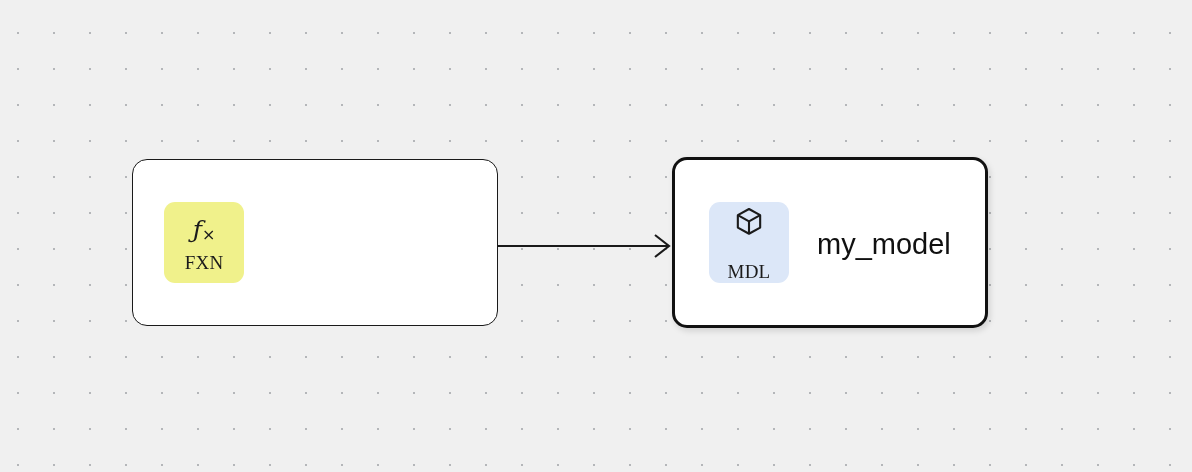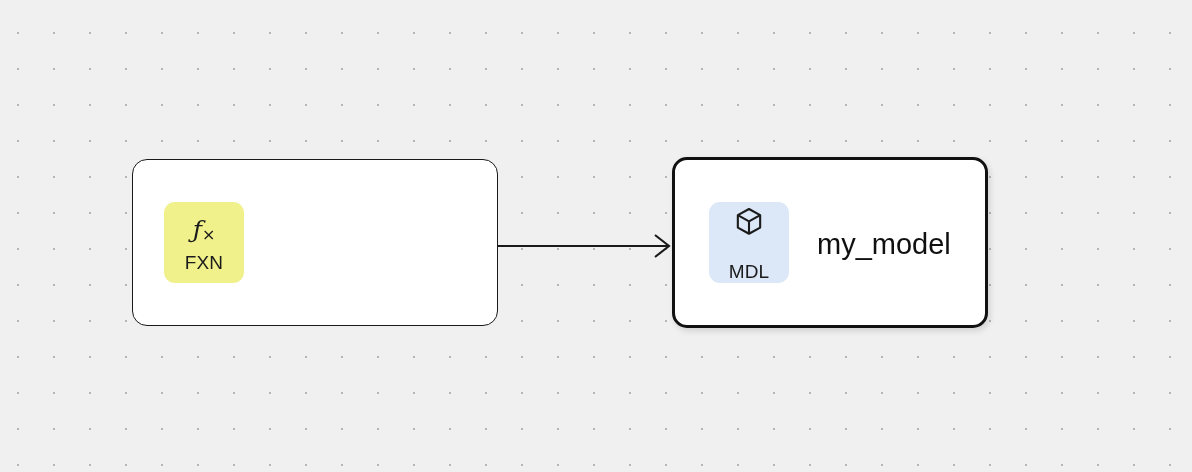--- a/index.html
+++ b/index.html
@@ -96,21 +96,21 @@
   .fx-glyph .times {
     font-family: "DejaVu Sans", sans-serif;
     font-style: normal;
     font-size: 16px;
     position: relative;
     top: 2px;
     left: 0px;
   }
 
   .badge-label {
-    font-family: Liberation Sans, sans-serif;
+    font-family: Liberation Serif, serif;
     font-size: 19px;
     line-height: 1;
     color: #1b1b1b;
     margin-top: 5px;
     letter-spacing: 0.2px;
   }
 
   .node-title {
     position: absolute;
     font-family: "Liberation Sans", sans-serif;

